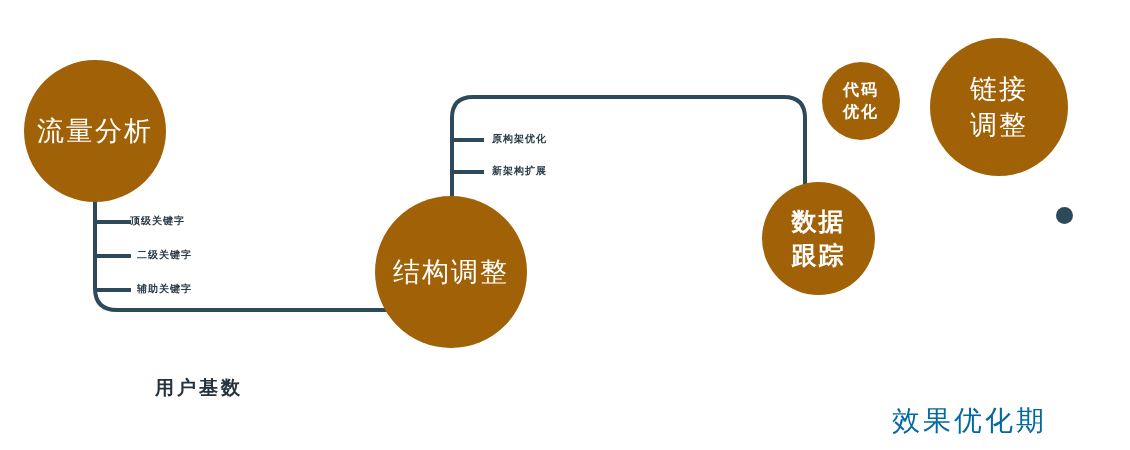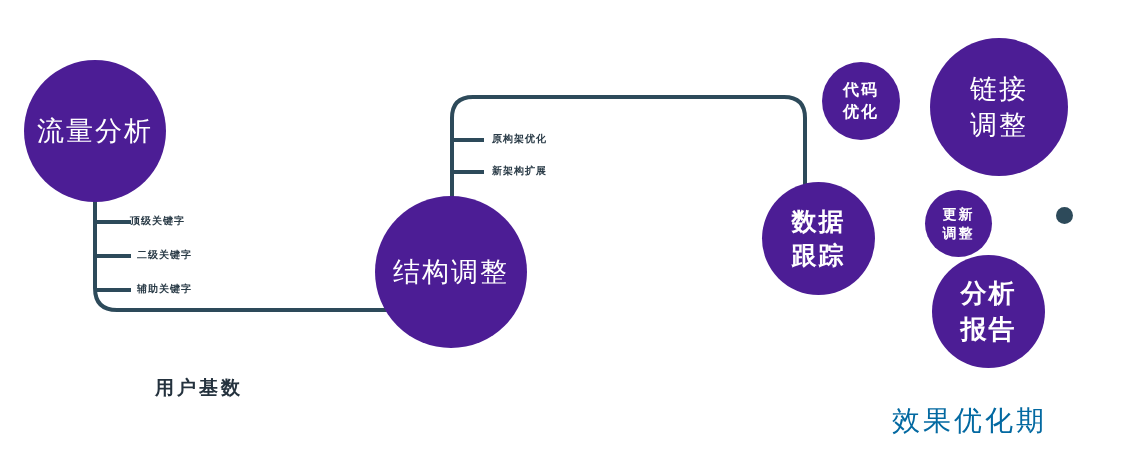--- a/index.html
+++ b/index.html
@@ -15,21 +15,21 @@
   }
   .connectors {
     position: absolute; left: 0; top: 0;
   }
   .connectors path, .connectors line {
     stroke: #2d4a5a; stroke-width: 4; fill: none;
   }
   .node {
     position: absolute;
     border-radius: 50%;
-    background: #4c1d95;
+    background: #a16207;
     color: #ffffff;
     display: flex; align-items: center; justify-content: center;
     text-align: center;
   }
   .node .node-label { display: inline-block; line-height: 1.35; letter-spacing: 2px; }
   .node .two-line { width: 2.6em; }
   .n-traffic   { left: 24px;  top: 60px;  width: 142px; height: 142px; font-size: 27px; }
   .n-structure { left: 375px; top: 196px; width: 152px; height: 152px; font-size: 27px; align-items: center; }
   .n-data      { left: 762px; top: 182px; width: 113px; height: 113px; font-size: 25px; font-weight: 600; }
   .n-code      { left: 822px; top: 62px;  width: 78px;  height: 78px;  font-size: 16px; font-weight: 600; }
@@ -103,27 +103,21 @@
   </div>
 
   <div class="node n-code">
     <span class="node-label two-line">代码优化</span>
   </div>
 
   <div class="node n-link">
     <span class="node-label two-line">链接调整</span>
   </div>
 
-  <div class="node n-update">
-    <span class="node-label two-line">更新调整</span>
-  </div>
 
-  <div class="node n-report">
-    <span class="node-label two-line">分析报告</span>
-  </div>
 
   <div class="branch-label b-t1">顶级关键字</div>
   <div class="branch-label b-t2">二级关键字</div>
   <div class="branch-label b-t3">辅助关键字</div>
 
   <div class="branch-label b-s1">原构架优化</div>
   <div class="branch-label b-s2">新架构扩展</div>
 
   <div class="edge-label e-user">用户基数</div>
 

